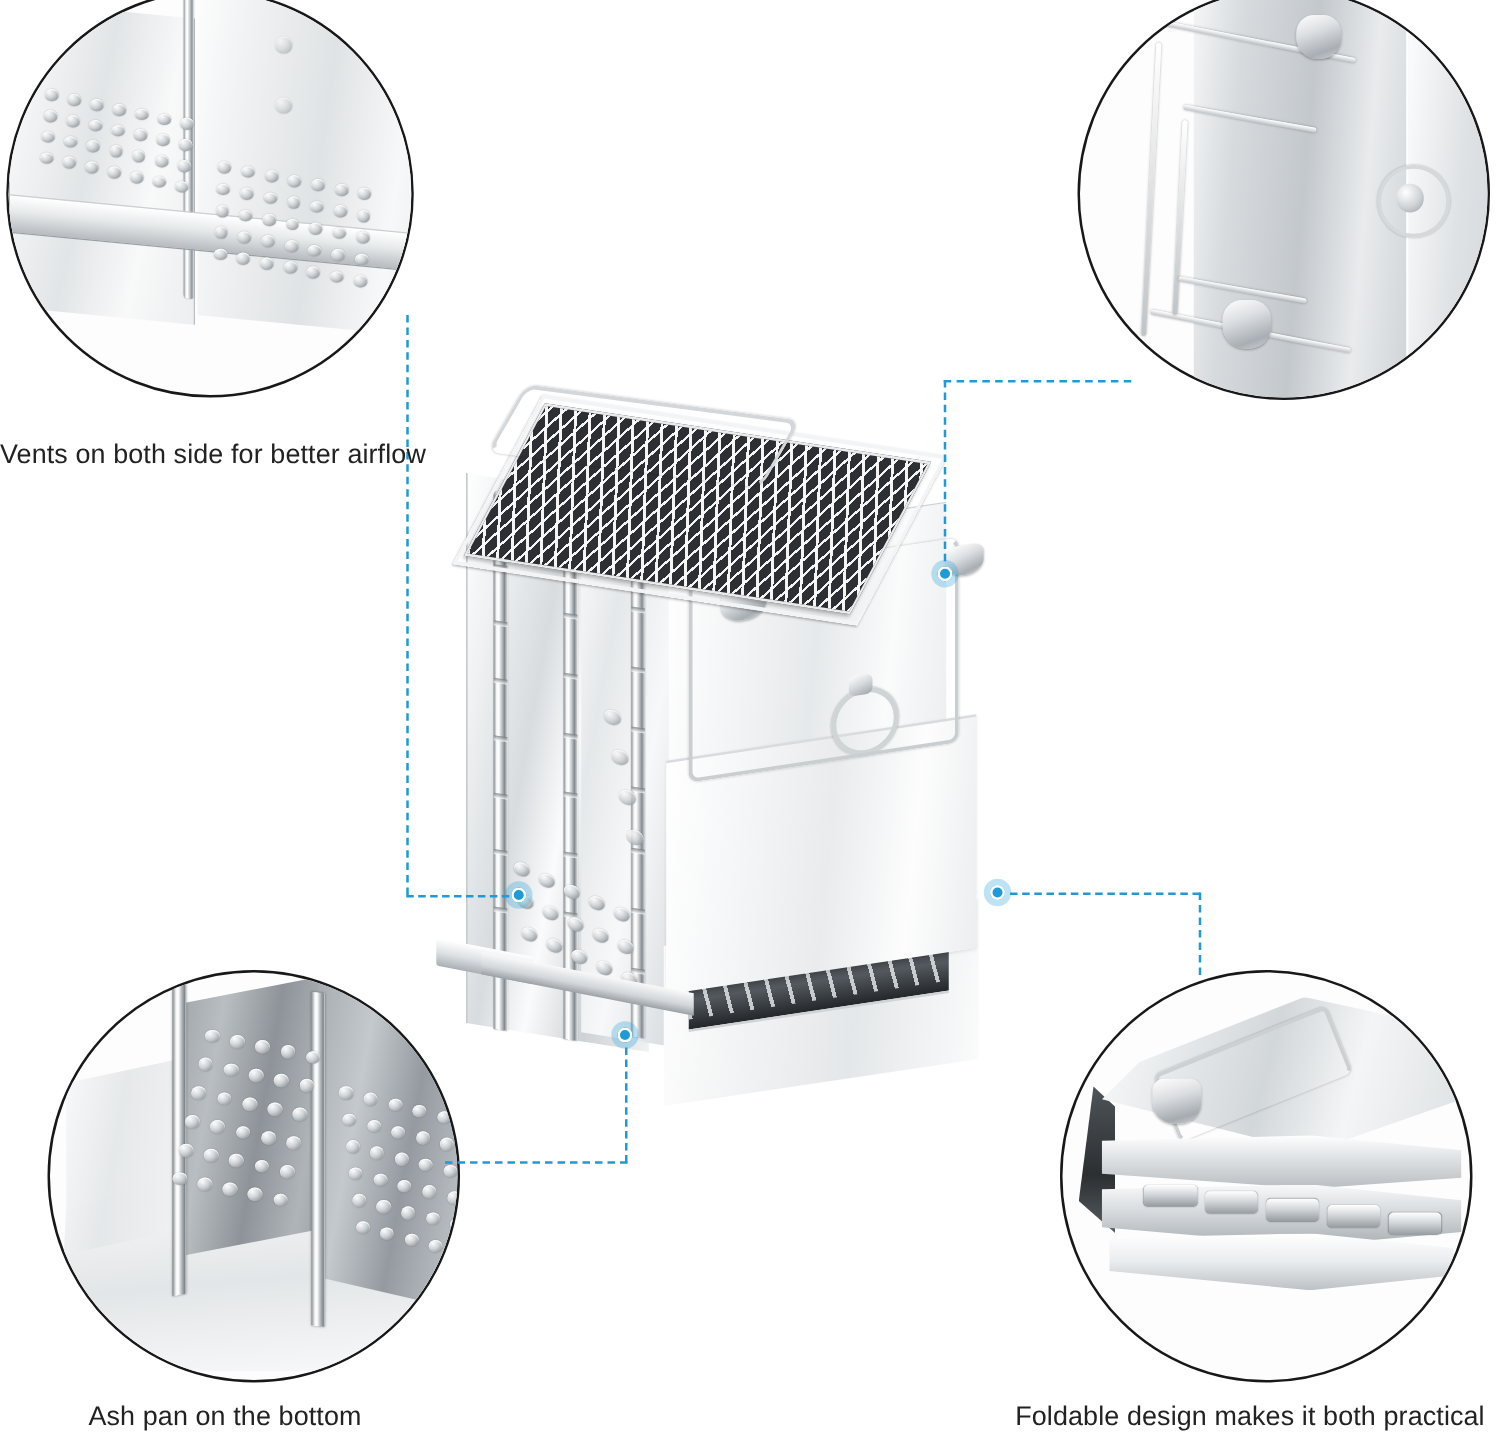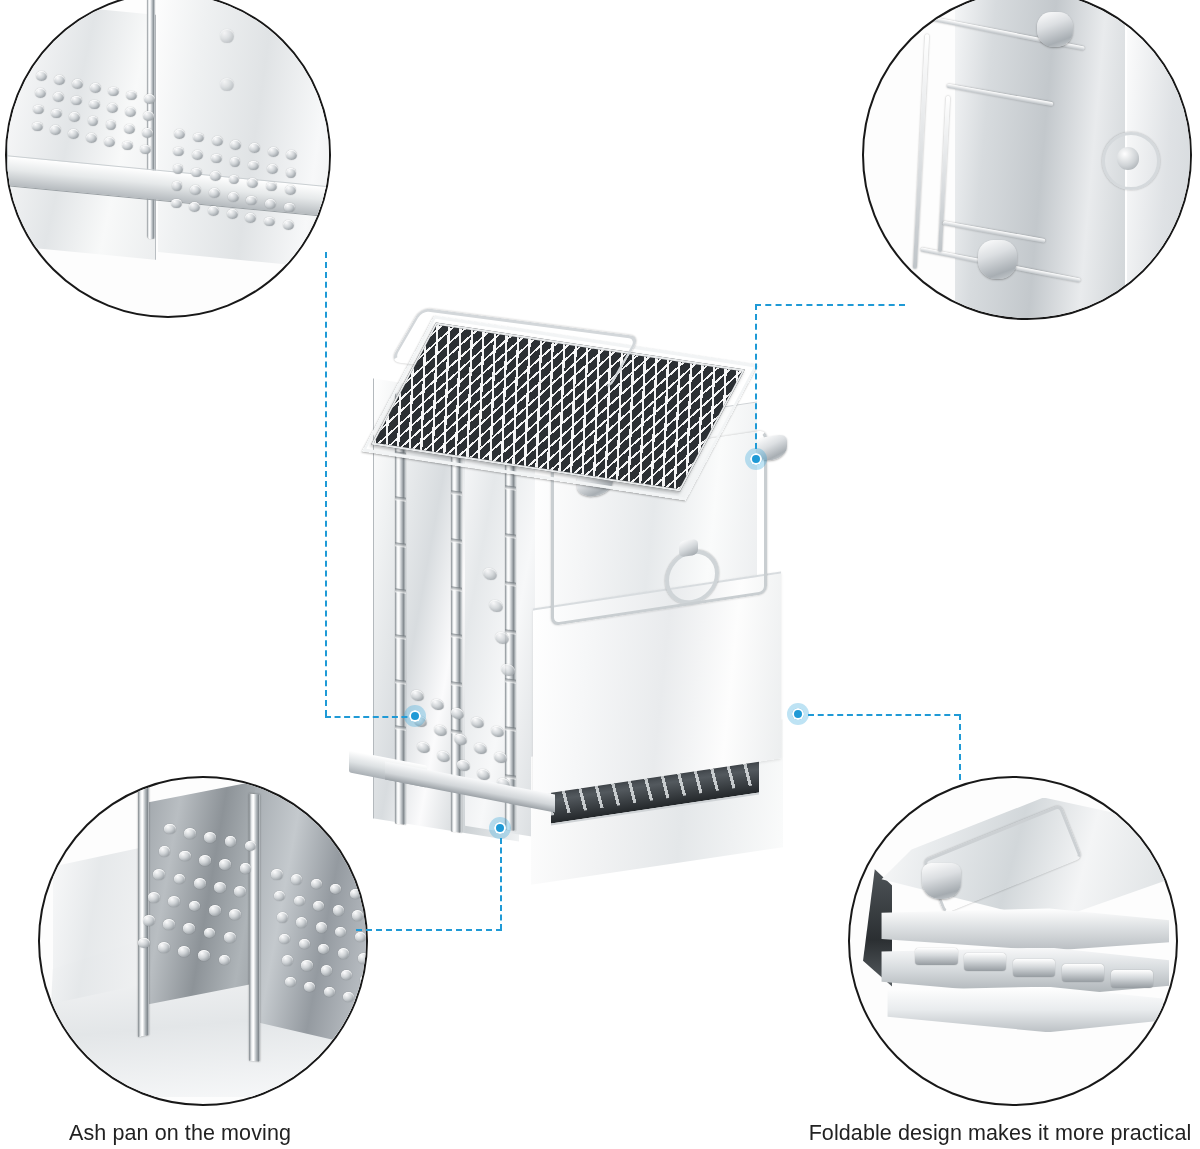--- a/index.html
+++ b/index.html
@@ -610,19 +610,20 @@
     <div class="dash-h" style="left:356px;top:929px;width:146px;"></div>
     <div class="dot" style="left:489px;top:817px;"></div>
   </div>
 
   <div class="conn">
     <div class="dash-h" style="left:808px;top:714px;width:152px;"></div>
     <div class="dash-v" style="left:959px;top:714px;height:66px;"></div>
     <div class="dot" style="left:787px;top:703px;"></div>
   </div>
 
-
-
-  <div class="caption" style="left:0px;top:1120px;width:360px;text-align:center;">Ash pan on the moving</div>
-
-  <div class="caption" style="left:800px;top:1120px;width:400px;text-align:center;">Foldable design makes it more practical</div>
+  <div class="caption" style="left:0px;top:350px;width:380px;text-align:left;">Vents on both side for better airflow</div>
+
+
+  <div class="caption" style="left:0px;top:1120px;width:360px;text-align:center;">Ash pan on the bottom</div>
+
+  <div class="caption" style="left:800px;top:1120px;width:400px;text-align:center;">Foldable design makes it both practical</div>
 
 </div>
 
 </body></html>

